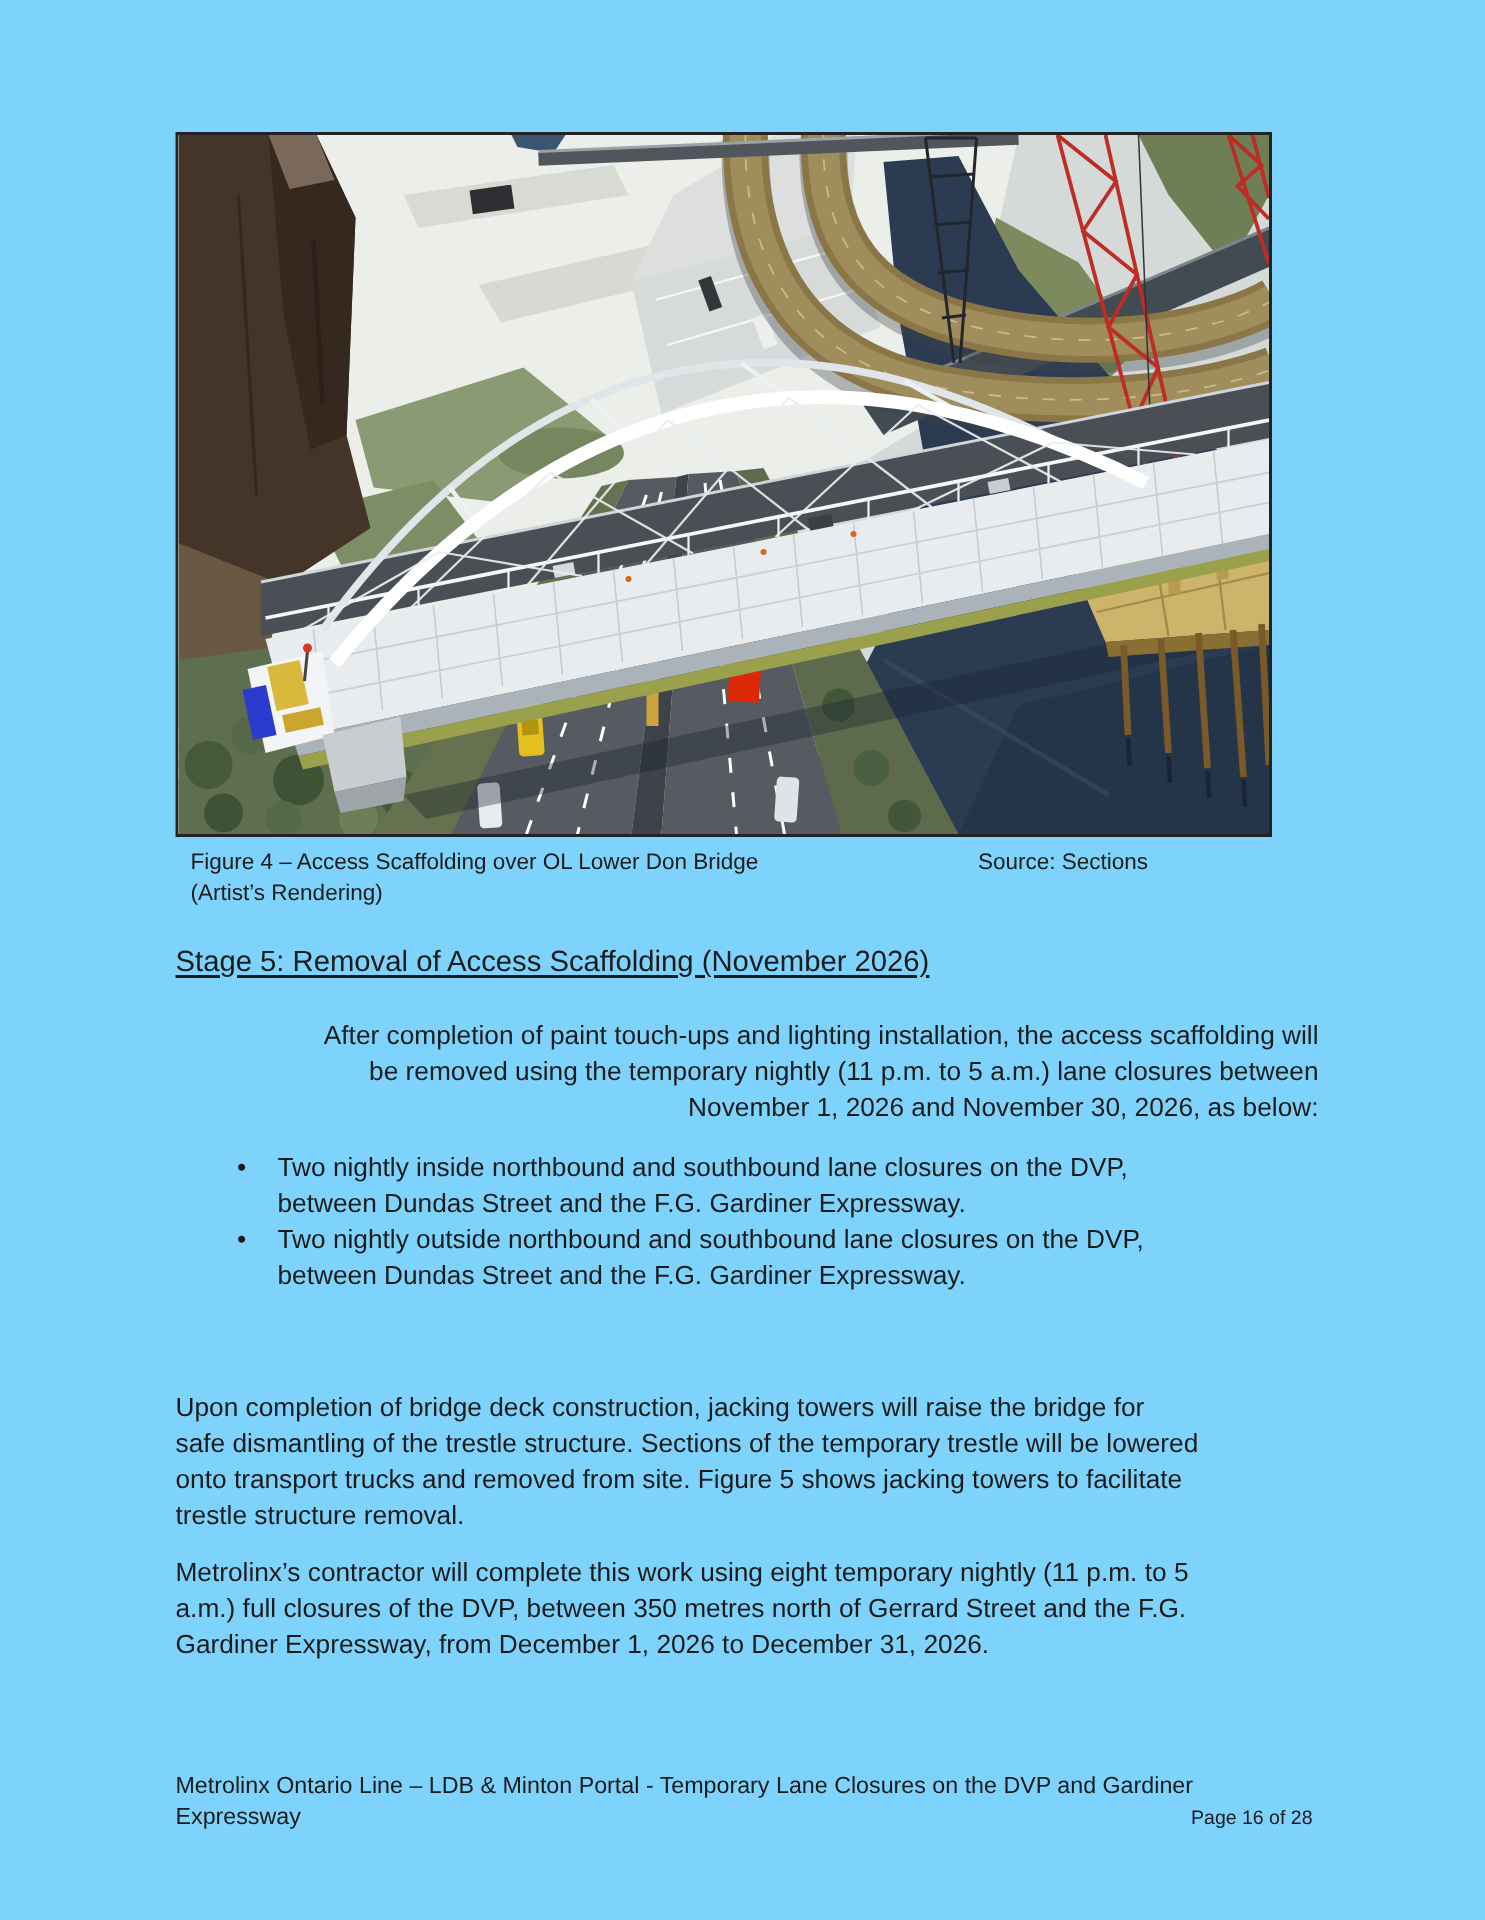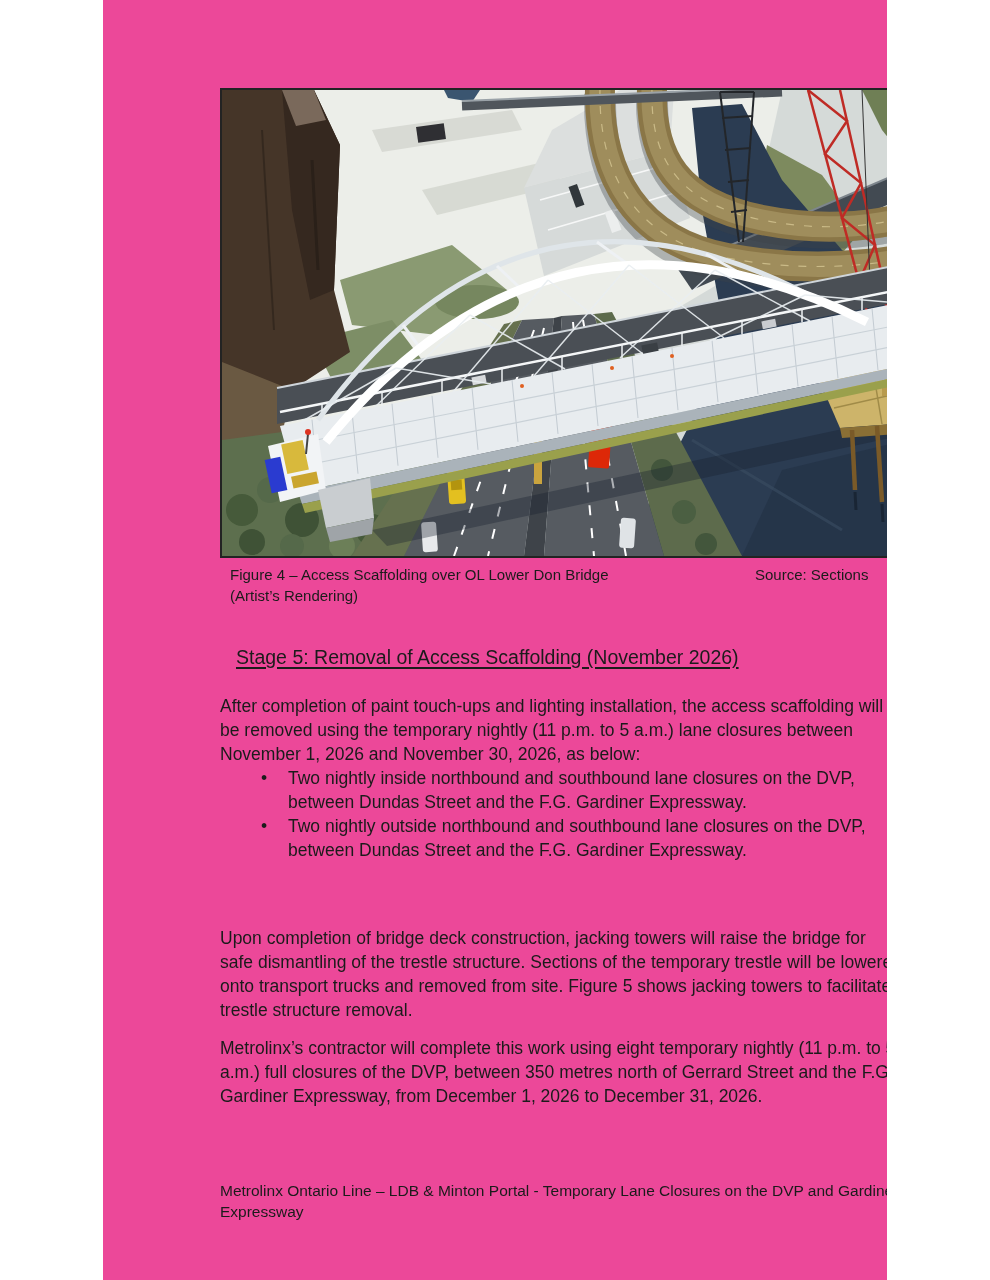--- a/index.html
+++ b/index.html
@@ -1,20 +1,20 @@
 <!DOCTYPE html>
 <html><head>
 <meta charset="utf-8">
 <style>
   html,body{margin:0;padding:0;background:#ffffff;}
   .page{
     position:relative;
-    width:784px;height:1280px;
+    width:990px;height:1280px;
     margin:0 auto;
-    background:#ec4899;
+    background:#7dd3fc;
     font-family:"Liberation Sans","DejaVu Sans",sans-serif;
     color:#1b1b1b;
     overflow:hidden;
   }
   .figure-image{
     position:absolute;left:117px;top:88px;
     width:727px;height:466px;
     border:2px solid #232323;
     box-sizing:content-box;
     background:#d5dad8;
@@ -23,34 +23,34 @@
   .caption{
     position:absolute;left:127px;top:564px;width:520px;
     font-size:15px;line-height:21px;white-space:pre-line;
   }
   .source{
     position:absolute;left:652px;top:564px;
     font-size:15px;line-height:21px;
   }
   .heading{
     position:absolute;left:117px;width:760px;
-    font-size:19.5px;line-height:25px;font-weight:400;margin:16px;
+    font-size:19.5px;line-height:25px;font-weight:400;margin:0;
     text-decoration:underline;
     text-underline-offset:3px;
     text-decoration-thickness:1.5px;
     white-space:pre-line;
   }
   .h-stage5{top:629px;}
   .h-stage6{top:879px;}
   .body-text{
     position:absolute;left:117px;width:762px;
     font-size:17.5px;line-height:24px;
     white-space:pre-line;
   }
-  .p-stage5{top:694px;}
+  .p-stage5{top:678px;text-align:right;}
   .p-stage6a{top:926px;}
   .p-stage6b{top:1036px;}
   .bullet-list{
     position:absolute;left:127px;top:766px;width:762px;
     margin:0;padding:0;list-style:none;
   }
   .bullet-list li{
     position:relative;
     padding-left:58px;
     font-size:17.5px;line-height:24px;

